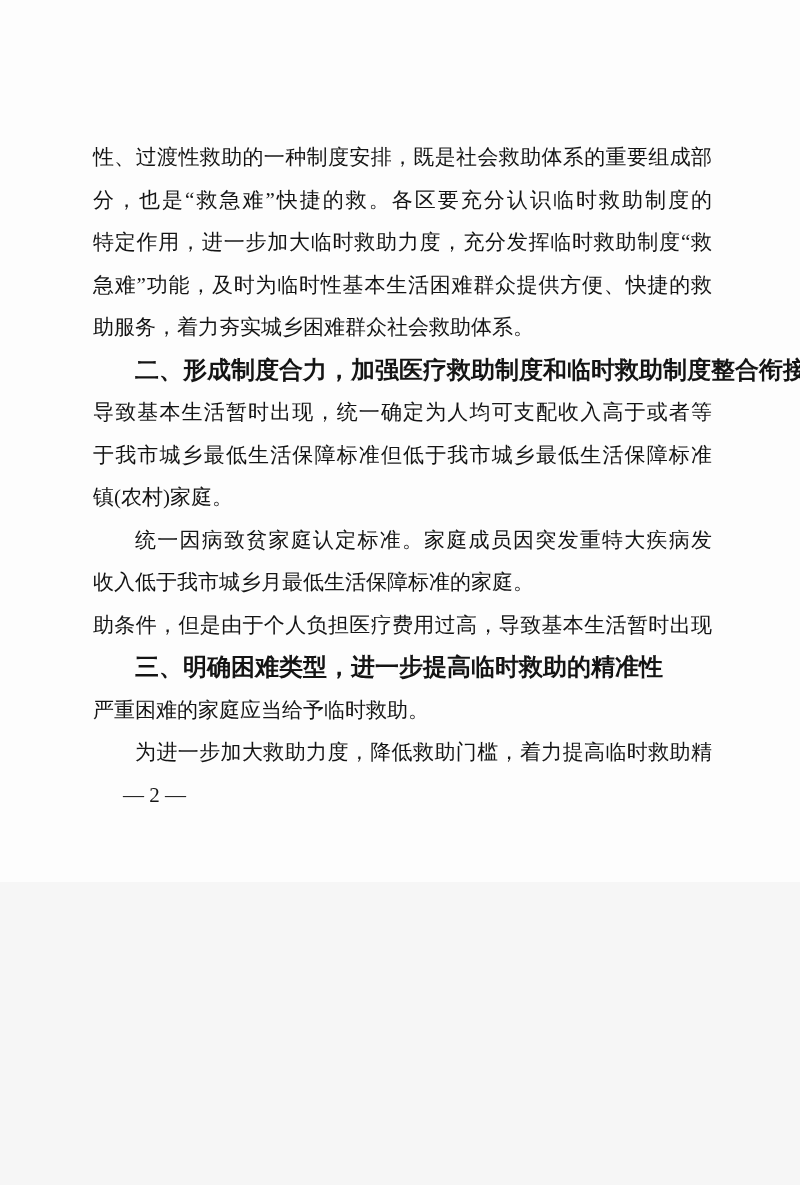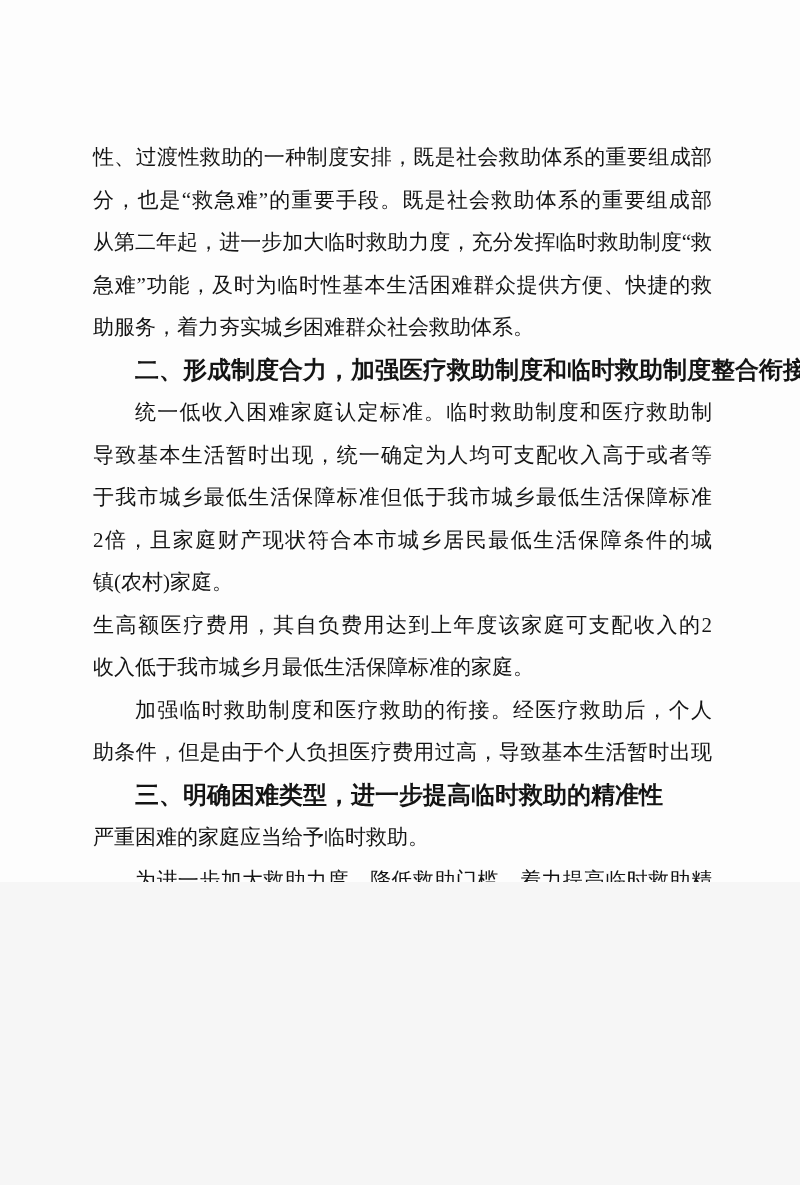--- a/index.html
+++ b/index.html
@@ -47,31 +47,28 @@
     text-align: left;
     text-align-last: left;
     white-space: nowrap;
   }
 </style>
 </head>
 <body>
 
 <div class="page">
   <div class="ln">性、过渡性救助的一种制度安排，既是社会救助体系的重要组成部</div>
-  <div class="ln">分，也是“救急难”的重要手段。既是社会救助体系的重要组成部</div>
-  <div class="ln">从第二年起，进一步加大临时救助力度，充分发挥临时救助制度“救</div>
+  <div class="ln">分，也是“救急难”快捷的救。各区要充分认识临时救助制度的</div>
+  <div class="ln">特定作用，进一步加大临时救助力度，充分发挥临时救助制度“救</div>
   <div class="ln">急难”功能，及时为临时性基本生活困难群众提供方便、快捷的救</div>
   <div class="ln end">助服务，着力夯实城乡困难群众社会救助体系。</div>
   <div class="ln hd ind">二、形成制度合力，加强医疗救助制度和临时救助制度整合衔接</div>
-  <div class="ln ind">统一低收入困难家庭认定标准。临时救助制度和医疗救助制</div>
   <div class="ln">导致基本生活暂时出现，统一确定为人均可支配收入高于或者等</div>
   <div class="ln">于我市城乡最低生活保障标准但低于我市城乡最低生活保障标准</div>
-  <div class="ln">2倍，且家庭财产现状符合本市城乡居民最低生活保障条件的城</div>
   <div class="ln end">镇(农村)家庭。</div>
-  <div class="ln">生高额医疗费用，其自负费用达到上年度该家庭可支配收入的2</div>
+  <div class="ln ind">统一因病致贫家庭认定标准。家庭成员因突发重特大疾病发</div>
   <div class="ln end">收入低于我市城乡月最低生活保障标准的家庭。</div>
-  <div class="ln ind">加强临时救助制度和医疗救助的衔接。经医疗救助后，个人</div>
   <div class="ln">助条件，但是由于个人负担医疗费用过高，导致基本生活暂时出现</div>
   <div class="ln hd ind end">三、明确困难类型，进一步提高临时救助的精准性</div>
   <div class="ln end">严重困难的家庭应当给予临时救助。</div>
   <div class="ln ind">为进一步加大救助力度，降低救助门槛，着力提高临时救助精</div>
   <div class="pgnum">— 2 —</div>
 </div>
 
 </body></html>

